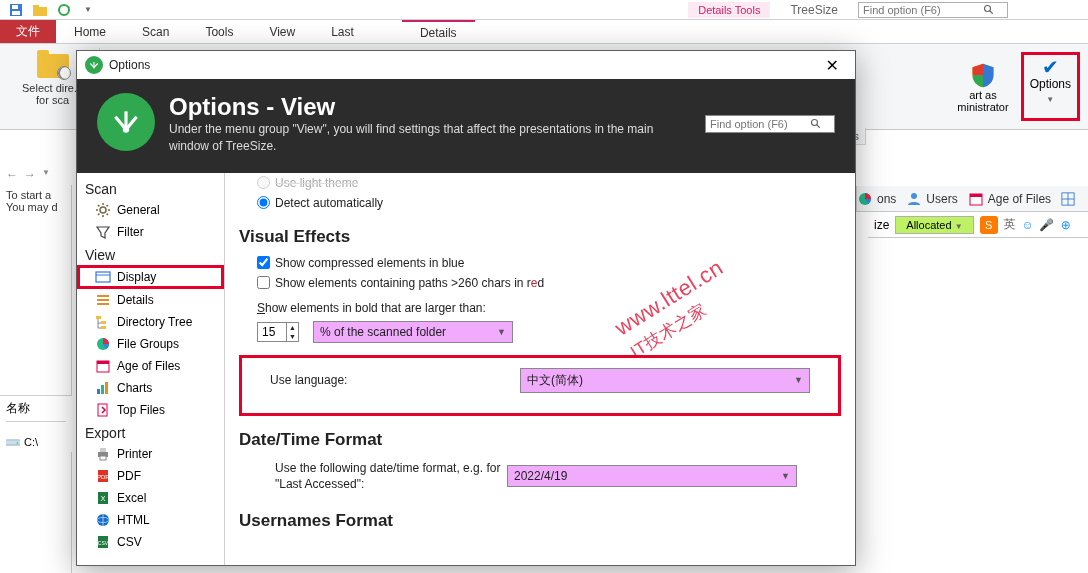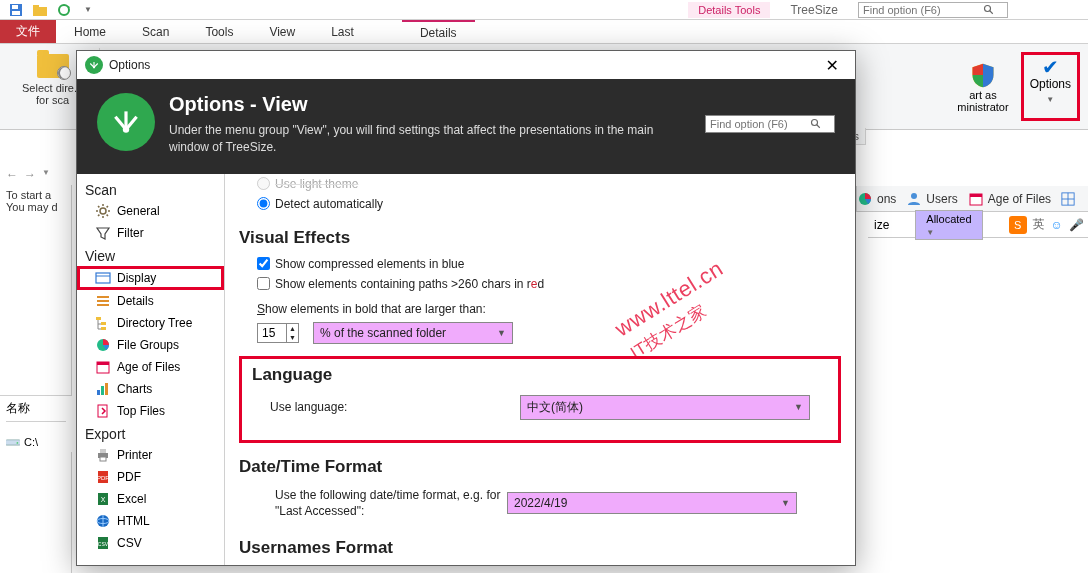--- a/index.html
+++ b/index.html
@@ -25,21 +25,21 @@
 .ribbon { height: 86px; background: #f5f6f7; border-bottom: 1px solid #c9c9c9; display:flex; padding: 4px 6px; gap: 0;}
 .ribbon-group { border-right: 1px solid #d6d6d6; padding: 0 8px; display:flex; flex-direction:column; align-items:center; justify-content:flex-start; font-size:11px; color:#333;}
 .ribbon-big { display:flex; flex-direction:column; align-items:center; padding: 2px 8px; }
 .ribbon-big .icon-box { width: 32px; height: 32px; display:flex; align-items:center; justify-content:center;}
 .ribbon-tail { margin-left:auto; display:flex; align-items:center; gap:4px; padding-right:2px;}
 .ribbon-tail-item { display:flex; flex-direction:column; align-items:center; padding:2px 8px; font-size:11px;}
 .ribbon-options-box { border:3px solid #e4002b; padding:2px 6px 14px; display:flex; flex-direction:column; align-items:center;}
 .ribbon-check { color:#0066cc; font-size:20px; line-height:1;}
 .carets { font-size:8px; color:#666; padding-top:4px;}
 .toolschip { position:absolute; right:222px; top:128px; background:#f5f6f7; padding:2px 6px; color:#555; font-size:11px; border:1px solid #d6d6d6; border-top:none;}
-.tabpill { border:1px solid #b0b0b0; padding:2px 10px; font-size:11px; background:#c4b5fd; margin-right:2px;}
+.tabpill { border:1px solid #b0b0b0; padding:2px 10px; font-size:11px; background:#bef264; margin-right:2px;}
 .pillicon { display:flex; align-items:center; gap:4px; font-size:12px; color:#333;}
 .pillicon .ico { width:16px; height:16px; display:inline-block;}
 .vr-ime { margin-left:4px; display:flex; gap:6px; align-items:center;}
 
 .leftcol { position:absolute; left:0; top:185px; width:72px; bottom:0; background:#fff; border-right:1px solid #d0d0d0; padding:4px 6px; font-size:11px; color:#333;}
 
 
 .namecol { position:absolute; left:0; top:395px; width:72px; padding:4px 6px; font-size:11px; background:#fff; border-top:1px solid #d0d0d0;}
 .navbar { position:absolute; left:0; top:160px; width:72px; height:26px; border-bottom:1px solid #d0d0d0; display:flex; align-items:center; gap:6px; padding:0 6px; color:#888;}
 
@@ -47,21 +47,21 @@
 .dialog { position:absolute; left:76px; top:50px; width:780px; height:516px; background:#fff; border:1px solid #5f5f5f; box-shadow:0 6px 30px rgba(0,0,0,.35); display:flex; flex-direction:column;}
 .dlg-titlebar { height:28px; display:flex; align-items:center; padding:0 8px; }
 .dlg-title-icon { width:18px; height:18px; background:#2fa84f; border-radius:50%; display:inline-flex; align-items:center; justify-content:center; margin-right:6px;}
 .dlg-title-icon svg { width:12px; height:12px;}
 .dlg-title { font-size:12px; color:#222;}
 .dlg-close { margin-left:auto; font-size:16px; padding:0 8px; cursor:pointer;}
 
 .dlg-header { background:#2c2c2c; color:#fff; padding:14px 20px 18px; display:flex; gap:14px;}
 .dlg-logo { width:58px; height:58px; background:#2fa84f; border-radius:50%; display:flex; align-items:center; justify-content:center; flex:0 0 auto;}
 .dlg-logo svg { width:34px; height:34px;}
-.dlg-header-text h2 { font-size:20px; font-weight:600; margin-bottom:6px;}
+.dlg-header-text h2 { font-size:24px; font-weight:600; }
 .dlg-header-text p { font-size:12px; line-height:1.4; color:#ddd; max-width:520px;}
 .dlg-header-search { margin-left:auto; display:flex; align-items:center;}
 .dlg-search-box { background:#fff; border:1px solid #888; padding:2px 4px; display:flex; align-items:center; width:130px;}
 .dlg-search-box input { border:none; outline:none; width:100px; font-size:11px;}
 
 .dlg-body { flex:1; display:flex; overflow:hidden;}
 .dlg-side { width:148px; border-right:1px solid #d0d0d0; overflow-y:auto; padding:4px 0;}
 .side-section { font-size:14px; padding:4px 8px 2px; color:#222;}
 .side-item { display:flex; align-items:center; gap:6px; padding:3px 8px 3px 18px; font-size:12px; cursor:pointer;}
 .side-item .si-ico { width:16px; height:16px; display:inline-flex; align-items:center; justify-content:center;}
@@ -221,21 +221,21 @@
   </span>
   <span>
       <svg width="14" height="14" viewBox="0 0 16 16">
         <rect x="1" y="1" width="14" height="14" fill="none" stroke="#3278d4"></rect>
         <line x1="1" y1="8" x2="15" y2="8" stroke="#3278d4"></line>
         <line x1="8" y1="1" x2="8" y2="15" stroke="#3278d4"></line>
       </svg>
     </span>
 </div>
 
-<div style="position:absolute; right:0; top:212px; height:26px; display:flex; align-items:center; padding-right:4px; background:#fff; border-bottom:1px solid #c9c9c9; width:220px;gap:20px;">
+<div style="position:absolute; right:0; top:212px; height:26px; display:flex; align-items:center; padding-right:4px; background:#fff; border-bottom:1px solid #c9c9c9; width:220px;">
   <span style="padding:0 6px;">ize</span>
   <span class="tabpill"><span>Allocated</span> <span style="font-size:8px;color:#666;">▼</span></span>
   <div class="vr-ime">
     <span class="ime-box">S</span>
     <span style="color:#666;">英</span>
     <span style="color:#1e90ff;">☺</span>
     <span style="color:#1e90ff;">🎤</span>
     <span style="color:#1e90ff;">⊕</span>
   </div>
 </div>
@@ -468,21 +468,20 @@
               <span>▼</span>
             </div>
         </div>
         <div class="combo">
             <span>% of the scanned folder</span>
             <span class="arrow">▼</span>
           </div>
       </div>
 
       <div class="lang-box">
-        <h3 class="section-h">Language</h3>
         <div class="lang-row">
           <span class="lbl">Use language:</span>
           <div class="combo wide-combo">
               <span>中文(简体)</span>
               <span class="arrow">▼</span>
             </div>
         </div>
       </div>
 
       <h3 class="section-h">Date/Time Format</h3>

